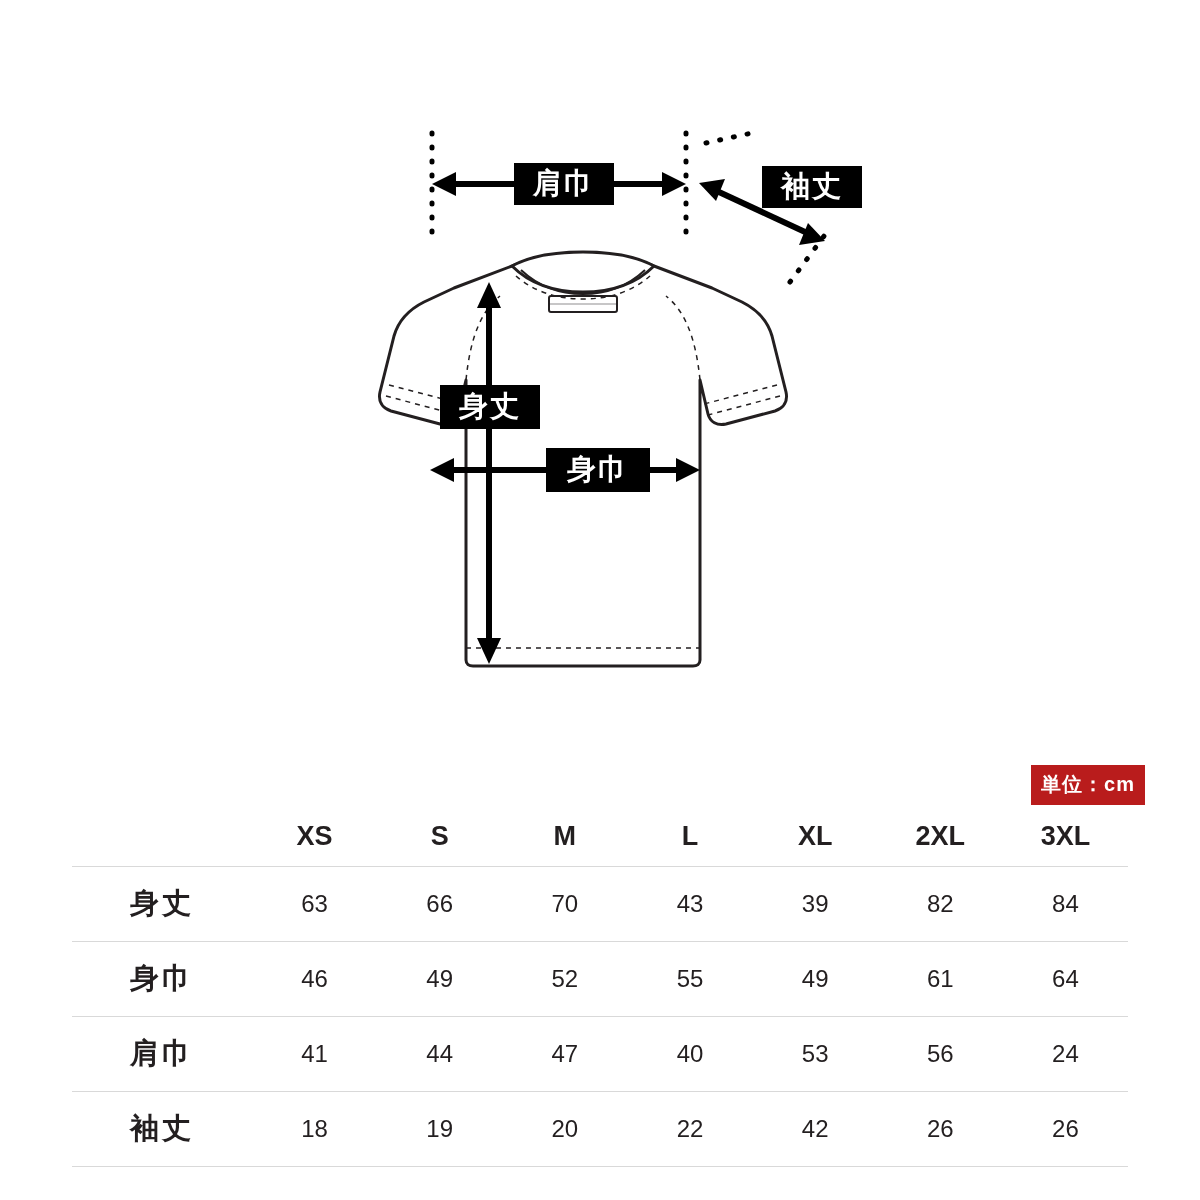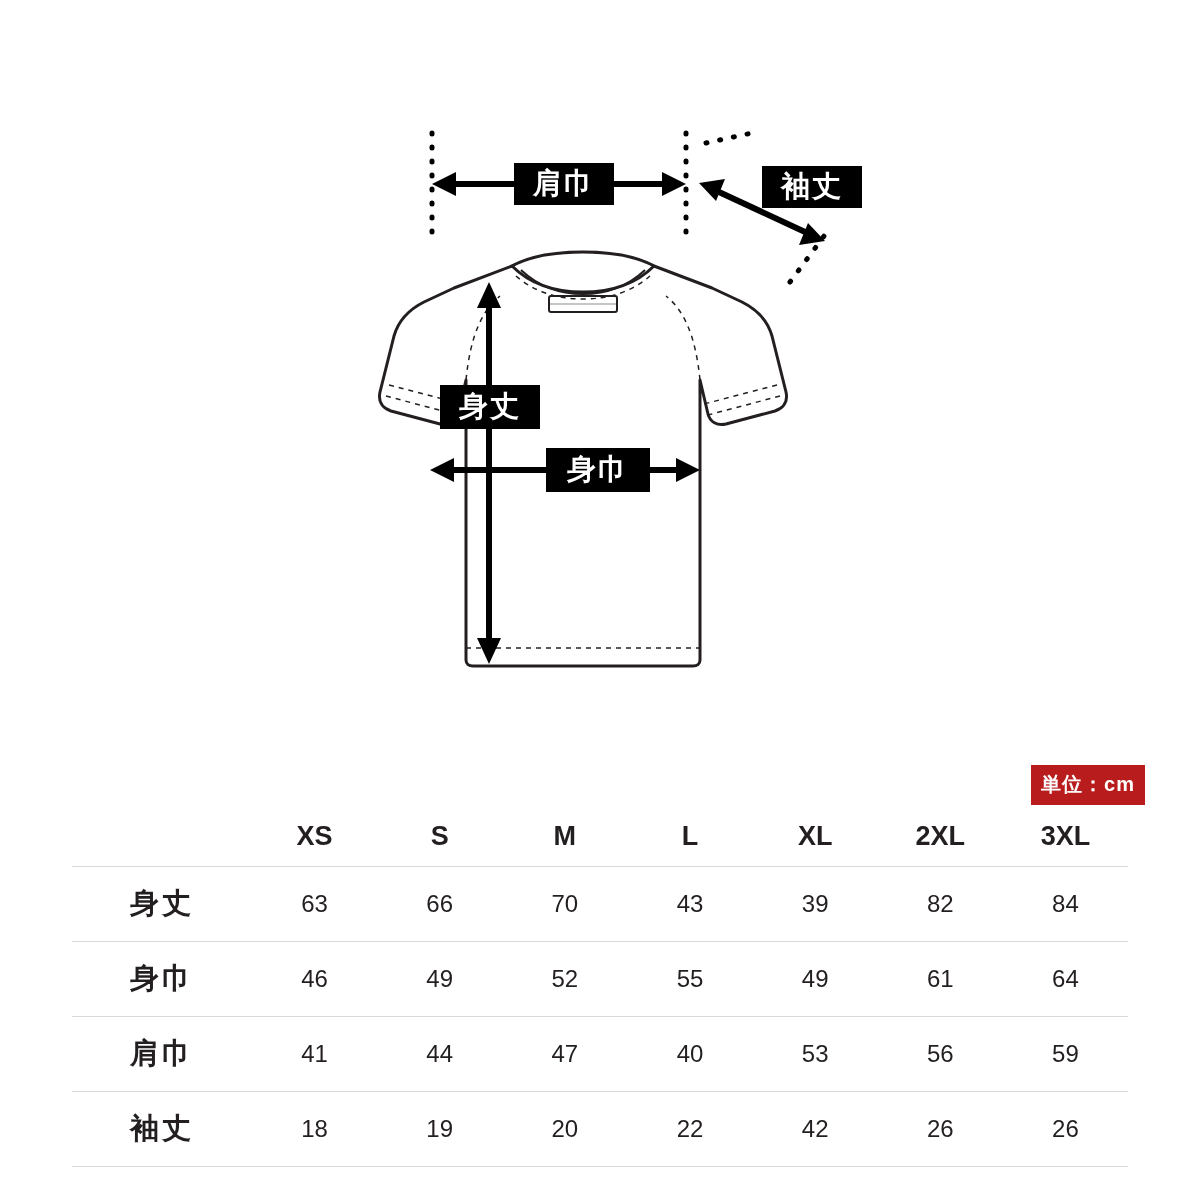--- a/index.html
+++ b/index.html
@@ -273,21 +273,21 @@
       <td>64</td>
     </tr>
     <tr>
       <td class="rowhead-cell">肩巾</td>
       <td>41</td>
       <td>44</td>
       <td>47</td>
       <td>40</td>
       <td>53</td>
       <td>56</td>
-      <td>59</td>
+      <td>24</td>
     </tr>
     <tr>
       <td class="rowhead-cell">袖丈</td>
       <td>18</td>
       <td>19</td>
       <td>20</td>
       <td>22</td>
       <td>42</td>
       <td>26</td>
       <td>26</td>

